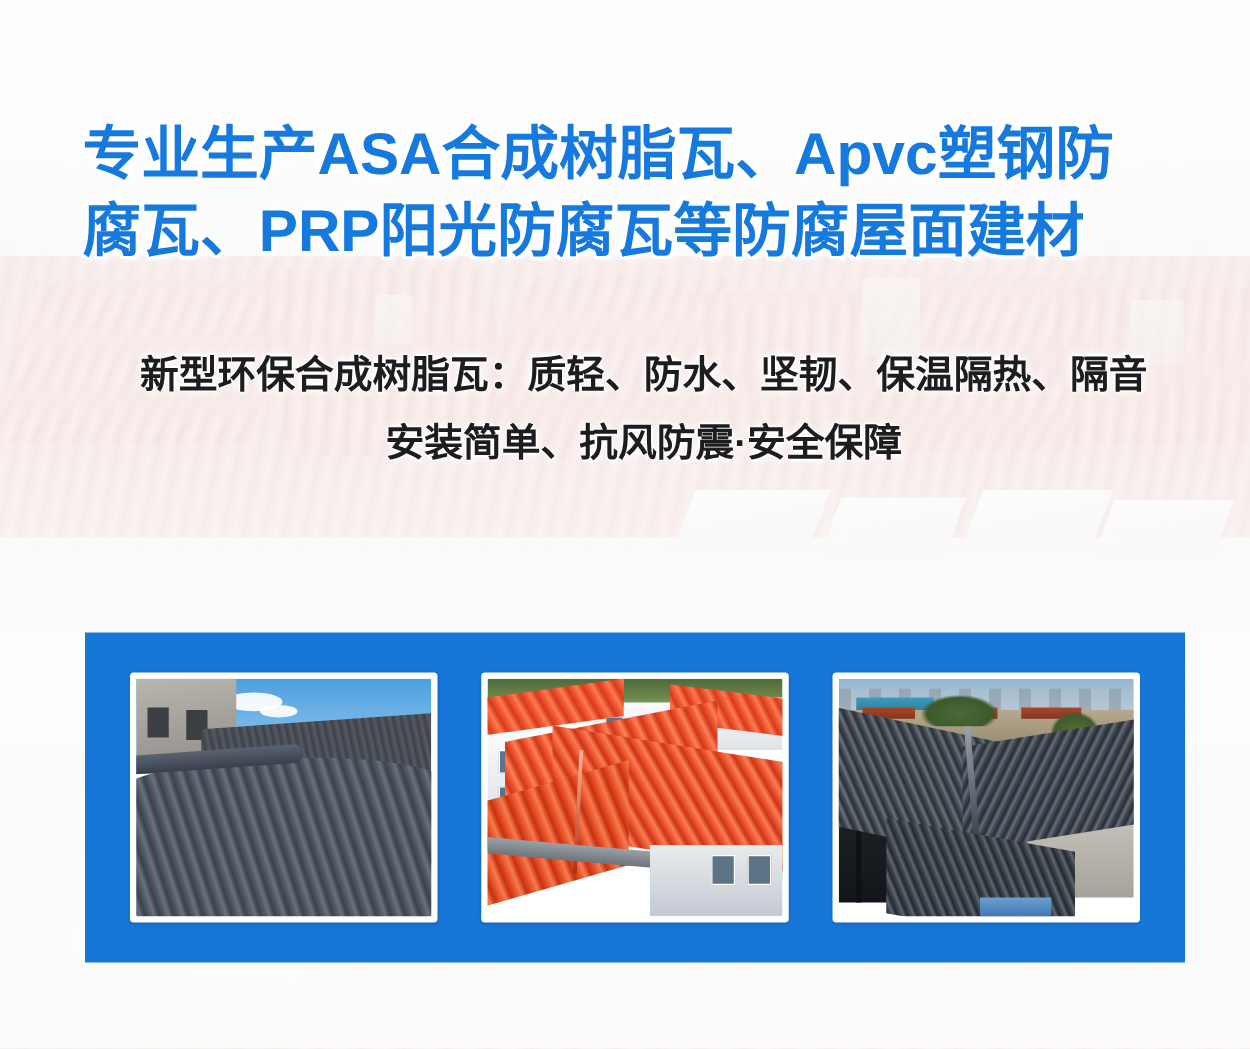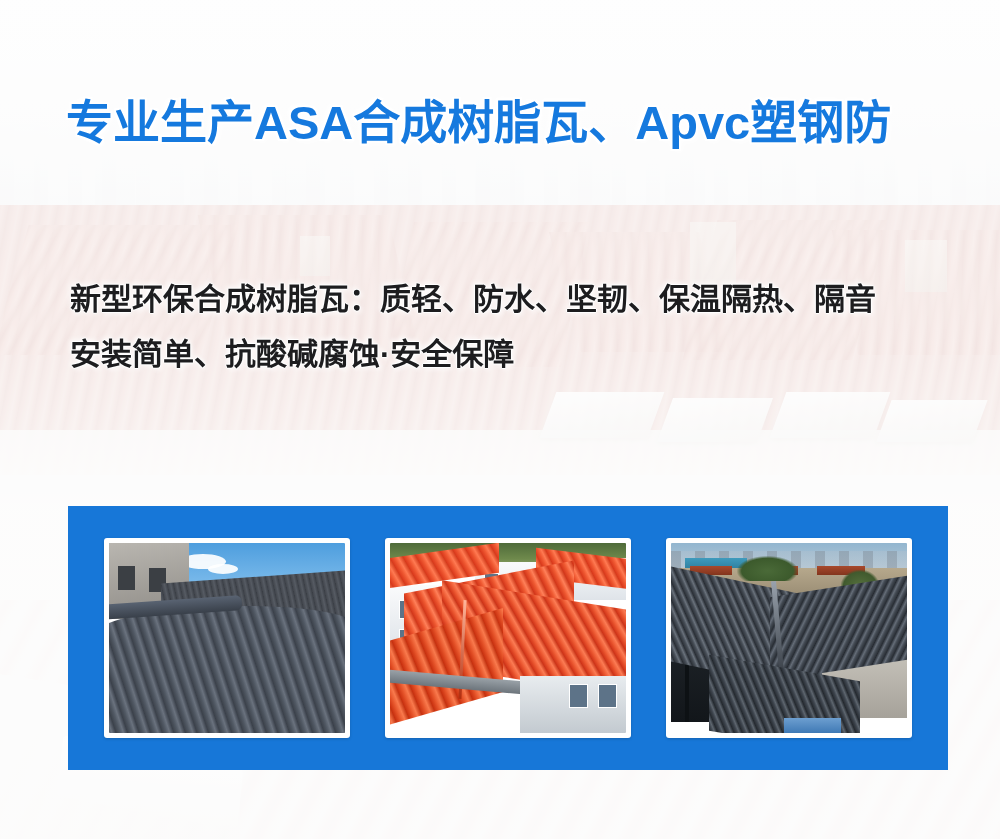--- a/index.html
+++ b/index.html
@@ -203,20 +203,21 @@
     font-size: 31px;
     font-weight: bold;
     line-height: 55px;
     color: #1d1d1f;
     text-shadow:
        1px 0 0 rgba(255,255,255,0.95), -1px 0 0 rgba(255,255,255,0.95),
        0 1px 0 rgba(255,255,255,0.95),  0 -1px 0 rgba(255,255,255,0.95),
        2px 2px 5px rgba(255,255,255,0.95),
       -2px -2px 5px rgba(255,255,255,0.95);
     white-space: nowrap;
+    text-align: center;
   }
   .subhead-line { display: block; }
 
   
   .gallery-panel {
     position: absolute;
     left: 68px;
     top: 506px;
     width: 880px;
     height: 264px;
@@ -484,25 +485,26 @@
     <div class="bg-ridge-cap"></div>
 
     <div class="bg-wash"></div>
     <div class="bg-wash-2"></div>
   </div>
 
   <div class="content">
 
     <div class="headline">
       <span class="headline-line">专业生产ASA合成树脂瓦、Apvc塑钢防</span>
+      <span class="headline-line">腐瓦、PRP阳光防腐瓦等防腐屋面建材</span>
     </div>
 
     <div class="subhead">
       <span class="subhead-line">新型环保合成树脂瓦：质轻、防水、坚韧、保温隔热、隔音</span>
-      <span class="subhead-line">安装简单、抗酸碱腐蚀·安全保障</span>
+      <span class="subhead-line">安装简单、抗风防震·安全保障</span>
     </div>
 
     <div class="gallery-panel">
 
       <div class="photo-frame">
         <div class="photo">
           <div class="p1-sky"></div>
           <div class="p1-cloud p1-c1"></div>
           <div class="p1-cloud p1-c2"></div>
           <div class="p1-cloud p1-c3"></div>

